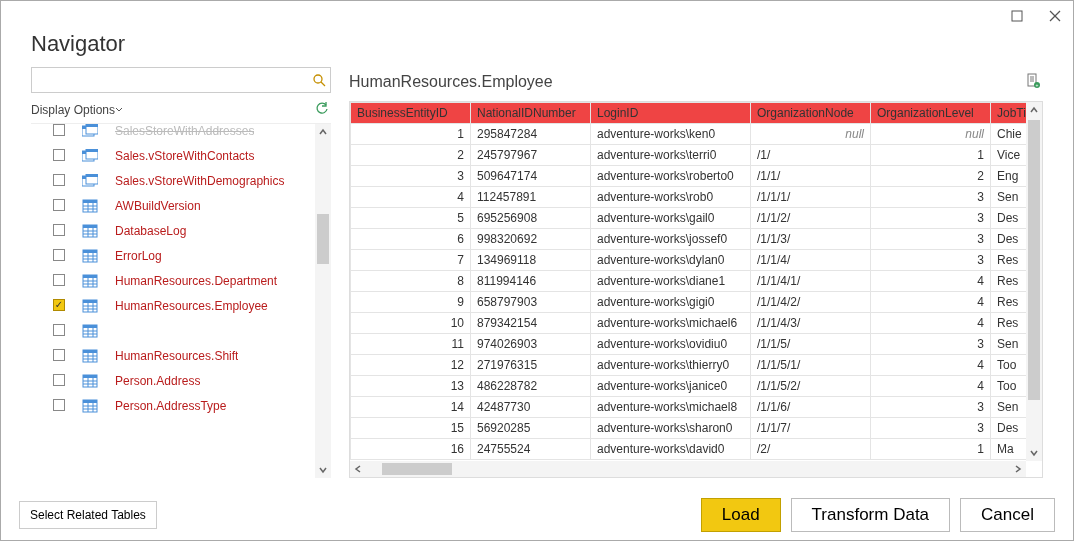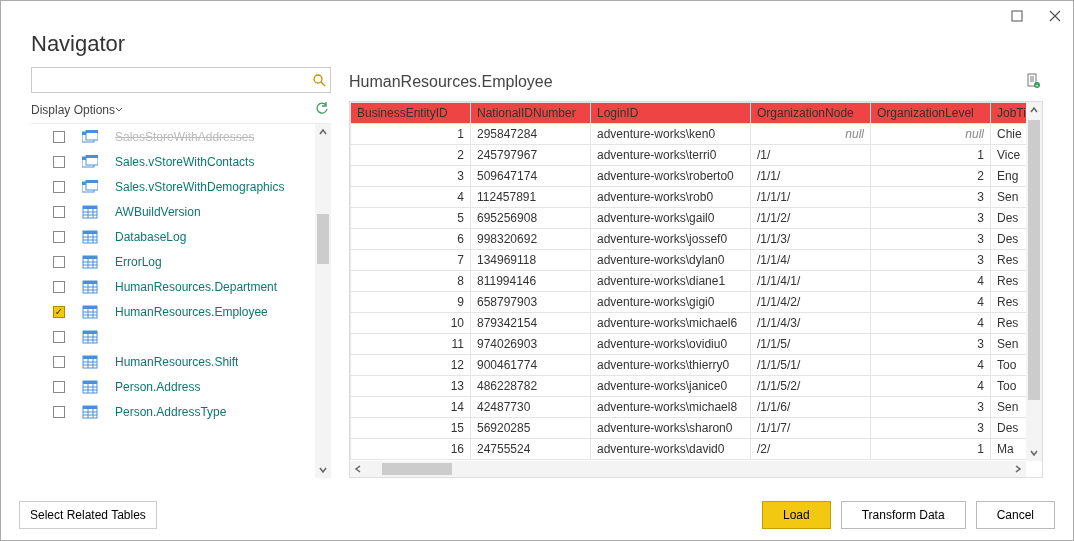--- a/index.html
+++ b/index.html
@@ -17,26 +17,26 @@
 .dispopts { display: flex; align-items: center; justify-content: space-between; height: 22px; margin-bottom: 2px; color: #444; }
 .dispopts .lab { display: flex; align-items: center; gap: 0; cursor: pointer; }
 .dispopts .ref { width: 16px; height: 16px; cursor: pointer; color: #4a7; }
 .treewrap { flex: 1; border-top: 1px solid #eee; position: relative; overflow: hidden; }
 .tree { position: absolute; top: 0; left: 0; right: 16px; bottom: 0; overflow: hidden; }
 .tree-vsb { position: absolute; right: 0; top: 0; bottom: 0; width: 16px; background: #f4f4f4; }
 .tree-thumb { position: absolute; right: 2px; width: 12px; background: #ccc; top: 90px; height: 50px; }
 .tree-arrow { position: absolute; right: 2px; width: 12px; height: 12px; display:flex; align-items:center; justify-content:center; color:#666; }
 .tree-arrow.up { top: 2px; }
 .tree-arrow.down { bottom: 2px; }
-.tree-item { display: flex; align-items: center; height: 25px; padding-left: 22px; gap: 17px; white-space: nowrap; overflow: hidden; text-overflow: ellipsis; cursor: pointer; }
+.tree-item { display: flex; height: 25px; padding-left: 22px; gap: 17px; white-space: nowrap; overflow: hidden; text-overflow: ellipsis; cursor: pointer; }
 .tree-item .cb { width: 12px; height: 12px; border: 1px solid #888; flex-shrink: 0; display:flex; align-items:center; justify-content:center; }
 .tree-item .cb.checked { background: #f2c811; border-color: #b08a00; }
 .tree-item .cb.checked::after { content: "✓"; font-size: 10px; color: #333; line-height: 1; }
 .tree-item .ticon { width: 16px; height: 14px; flex-shrink: 0; }
-.tree-item .lbl { overflow: hidden; text-overflow: ellipsis; color: #0f766e; }
+.tree-item .lbl { overflow: hidden; text-overflow: ellipsis; color: #b91c1c; }
 .tree-item.first { color: #999; }
 .tree-item.first .lbl { text-decoration: line-through; color: #bbb; }
 .right { flex: 1; display: flex; flex-direction: column; overflow: hidden; }
 .rhead { display: flex; align-items: center; justify-content: space-between; height: 30px; }
 .rhead .title { font-size: 16px; color: #444; }
 .rhead .ricon { width: 18px; height: 18px; cursor: pointer; }
 .gridwrap { flex: 1; border: 1px solid #ddd; position: relative; overflow: hidden; margin-top: 4px; }
 .grid { position: absolute; left:0; top:0; right:16px; bottom:16px; overflow:hidden; }
 table { border-collapse: collapse; width: 100%; table-layout: fixed; }
 th, td { border: 1px solid #e4e4e4; padding: 2px 6px; height: 21px; font-size: 12px; white-space: nowrap; overflow: hidden; text-overflow: clip; }
@@ -45,21 +45,21 @@
 td.nullv { font-style: italic; color: #888; text-align: right; margin-left: 8px; }
 .grid-vsb { position: absolute; right:0; top:0; bottom:16px; width:16px; background:#f4f4f4; }
 .grid-vthumb { position:absolute; right:2px; width:12px; background:#ccc; top:18px; height:280px; }
 .grid-varrow { position:absolute; right:2px; width:12px; height:12px; display:flex; align-items:center; justify-content:center; color:#666; }
 .grid-hsb { position:absolute; left:0; right:16px; bottom:0; height:16px; background:#f4f4f4; }
 .grid-hthumb { position:absolute; top:2px; height:12px; background:#ccc; left:32px; width:70px; }
 .grid-harrow { position:absolute; top:2px; height:12px; width:12px; display:flex; align-items:center; justify-content:center; color:#666; }
 .footer { height: 50px; display: flex; align-items: center; justify-content: space-between; padding: 0 18px; border-top: 0; }
 .footer .lbtn { border: 1px solid #ccc; background: #fff; padding: 6px 10px; cursor: pointer; font-size: 12px; }
 .footer .rbtns { display: flex; gap: 10px; }
-.footer .btn { border: 1px solid #bbb; background: #fff; padding: 6px 20px; cursor: pointer; font-size: 12px; }
+.footer .btn { border: 1px solid #bbb; background: #fff; padding: 6px 20px; cursor: pointer; font-size: 17px; }
 .footer .btn.primary { background: #f2c811; border-color: #c2a000; }
 .col-be { width: 120px; }
 .col-nid { width: 120px; }
 .col-login { width: 160px; }
 .col-org { width: 120px; }
 .col-lvl { width: 120px; }
 .col-job { width: 50px; }
 </style>
 </head>
 <body>
@@ -384,21 +384,21 @@
                 <tr>
                   <td class="num">11</td>
                   <td>974026903</td>
                   <td>adventure-works\ovidiu0</td>
                   <td>/1/1/5/</td>
                   <td class="num">3</td>
                   <td>Sen</td>
                 </tr>
                 <tr>
                   <td class="num">12</td>
-                  <td>900461774</td>
+                  <td>271976315</td>
                   <td>adventure-works\thierry0</td>
                   <td>/1/1/5/1/</td>
                   <td class="num">4</td>
                   <td>Too</td>
                 </tr>
                 <tr>
                   <td class="num">13</td>
                   <td>486228782</td>
                   <td>adventure-works\janice0</td>
                   <td>/1/1/5/2/</td>

